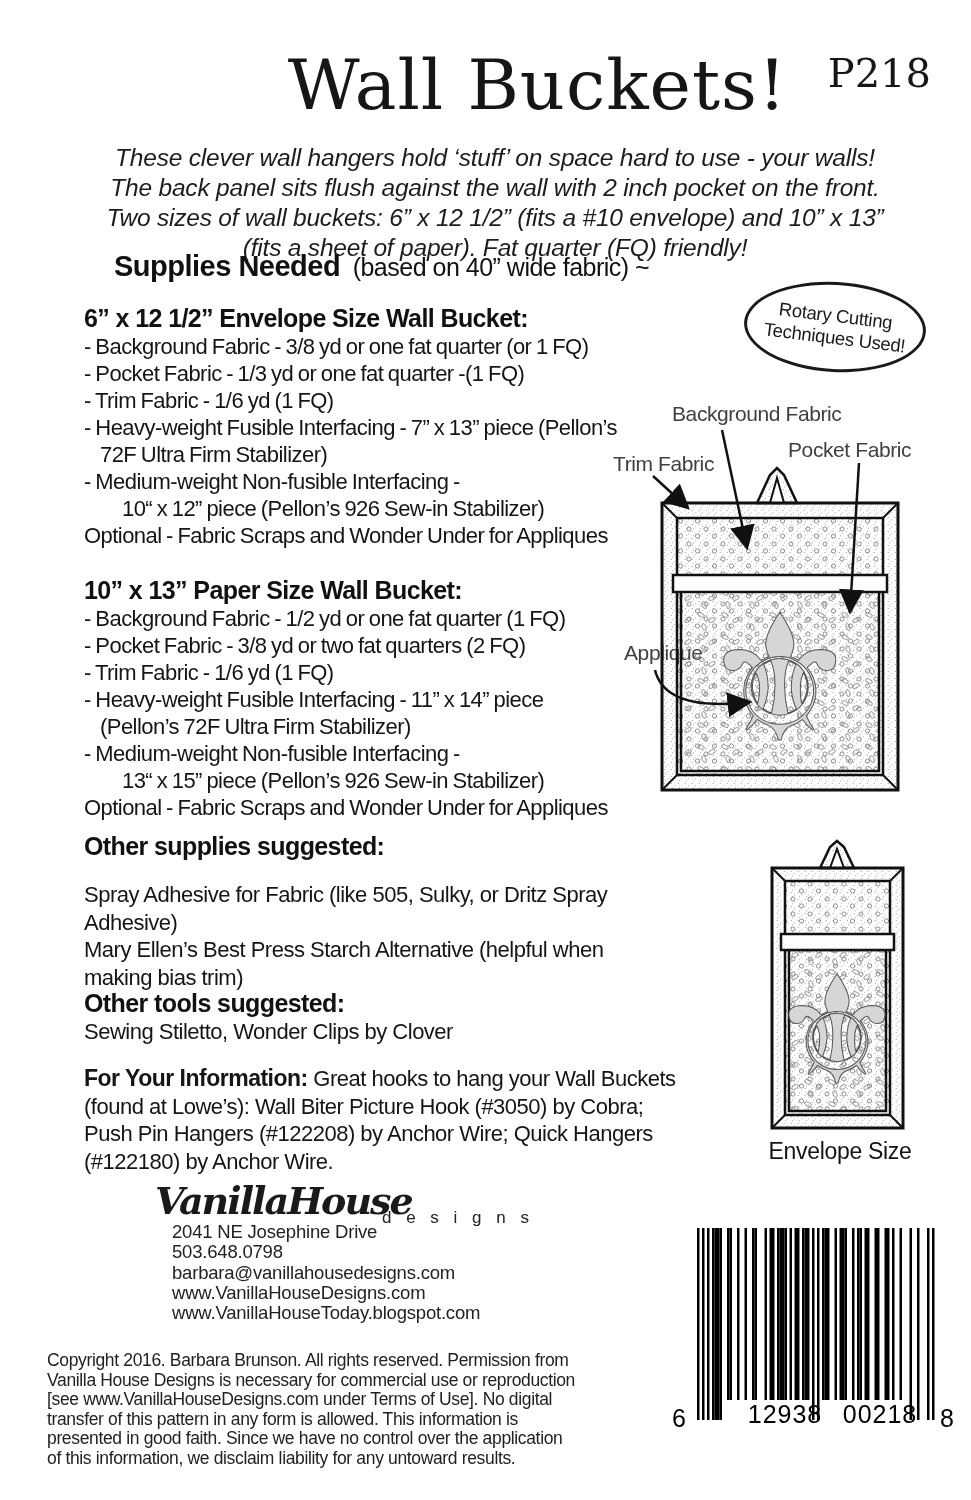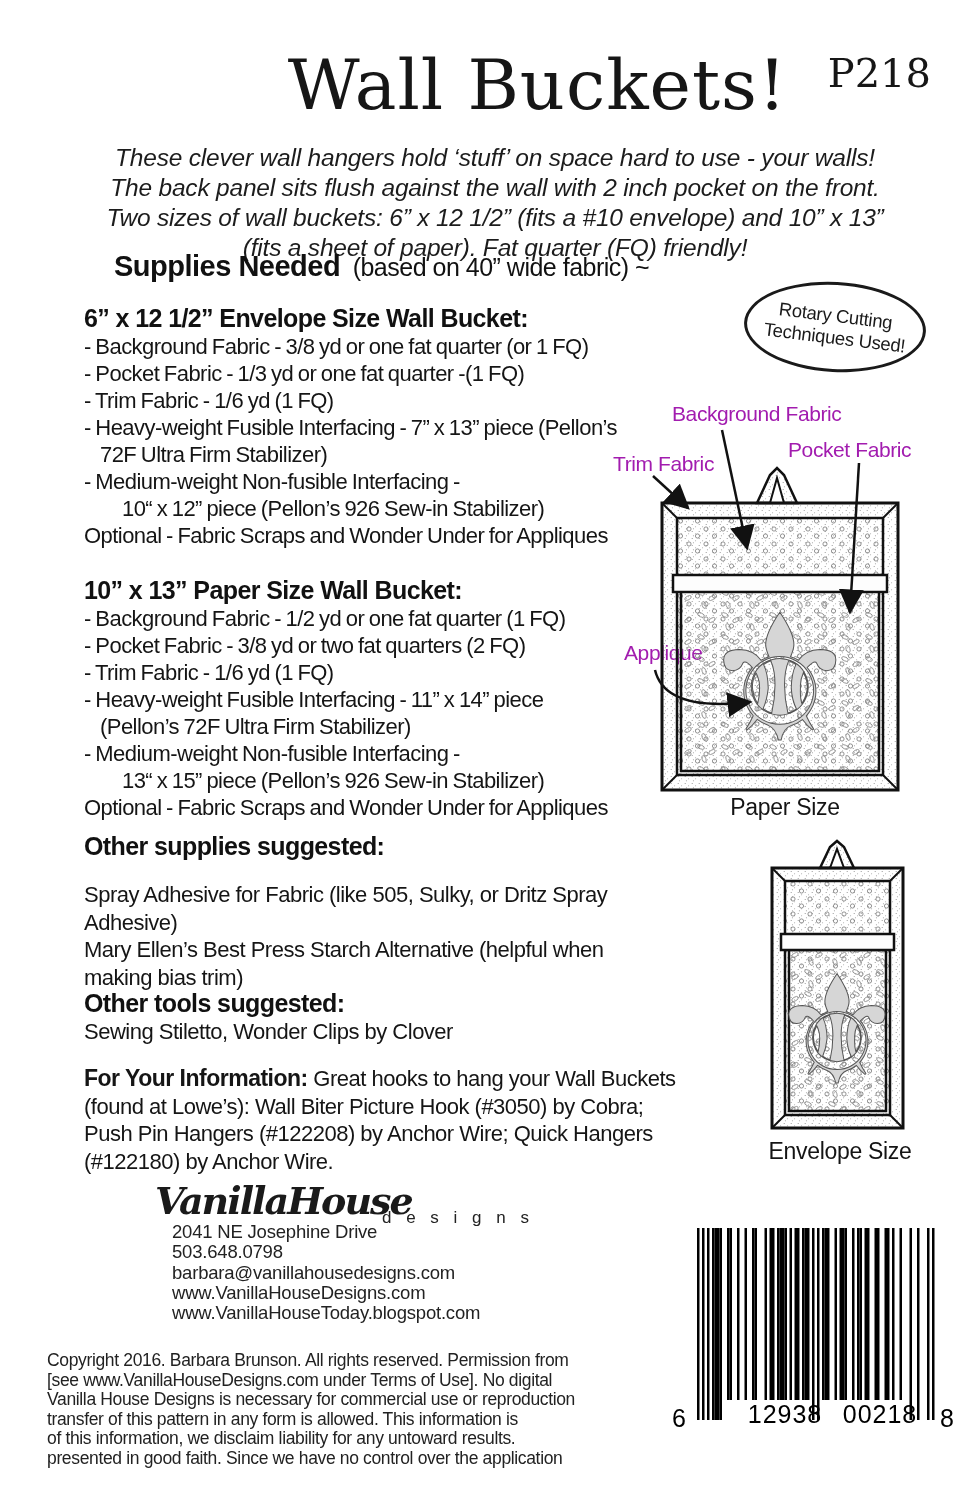--- a/index.html
+++ b/index.html
@@ -20,21 +20,21 @@
   .list{font-size:22px;line-height:27px;letter-spacing:-0.55px;word-spacing:-1px;color:#151515;}
   .ind1{padding-left:16px;}
   .ind2{padding-left:38px;}
   .para{font-size:22px;line-height:27.5px;letter-spacing:-0.5px;color:#151515;}
   .para b{font-size:23px;}
   
   #badge{left:744px;top:282px;width:176px;height:84px;border:3px solid #1a1a1a;border-radius:50%;
          transform:rotate(3deg);display:flex;flex-direction:column;justify-content:center;align-items:center;}
   #badge .bl{font-size:18.5px;letter-spacing:-0.3px;transform:rotate(4deg);line-height:22px;color:#1a1a1a;}
   
-  .dlabel{font-size:21px;letter-spacing:-0.4px;color:#a21caf;}
+  .dlabel{font-size:21px;letter-spacing:-0.4px;color:#404040;}
   .dcaption{font-size:23px;letter-spacing:-0.3px;color:#141414;}
   
   #logo-script{left:155px;top:1178px;font-family:"DejaVu Serif",serif;font-style:italic;font-weight:bold;
                font-size:38px;letter-spacing:-2px;color:#1a1a1a;}
   #logo-word{left:382px;top:1200px;font-size:17px;letter-spacing:5px;color:#222;margin-top:8px;}
   #address{left:172px;top:1222px;font-size:18.5px;line-height:20.3px;letter-spacing:-0.2px;color:#222;}
   
   #copyright{left:47px;top:1351px;width:600px;font-size:17.5px;line-height:19.6px;
              letter-spacing:-0.35px;color:#222;}
   
@@ -107,21 +107,20 @@
 
   <div id="badge" class="abs">
     <div class="bl">Rotary Cutting</div>
     <div class="bl">Techniques Used!</div>
   </div>
 
   <div class="abs dlabel" style="left:672px;top:402px;">Background Fabric</div>
   <div class="abs dlabel" style="left:788px;top:438px;">Pocket Fabric</div>
   <div class="abs dlabel" style="left:613px;top:452px;">Trim Fabric</div>
   <div class="abs dlabel" style="left:624px;top:641px;">Applique</div>
-  <div class="abs dcaption" style="left:660px;top:794px;width:250px;text-align:center;">Paper Size</div>
   <div class="abs dcaption" style="left:760px;top:1138px;width:160px;text-align:center;">Envelope Size</div>
 
   <svg class="abs" style="left:600px;top:390px;" width="360" height="420" viewBox="0 0 360 420">
     <defs>
       <marker id="ah" markerWidth="12" markerHeight="12" refX="9" refY="5" orient="auto">
         <path d="M0,0 L10,5 L0,10 z" fill="#111"></path>
       </marker>
       <pattern id="stipple" width="7" height="7" patternUnits="userSpaceOnUse">
         <circle cx="1.2" cy="1.5" r="0.55" fill="#8a8a8a"></circle>
         <circle cx="4.6" cy="3.8" r="0.5" fill="#9a9a9a"></circle>
@@ -181,25 +180,25 @@
   <div id="address" class="abs">
     <div>2041 NE Josephine Drive</div>
     <div>503.648.0798</div>
     <div>barbara@vanillahousedesigns.com</div>
     <div>www.VanillaHouseDesigns.com</div>
     <div>www.VanillaHouseToday.blogspot.com</div>
   </div>
 
   <div id="copyright" class="abs">
     <div>Copyright 2016. Barbara Brunson. All rights reserved. Permission from</div>
+    <div>Vanilla House Designs is necessary for commercial use or reproduction</div>
     <div>[see www.VanillaHouseDesigns.com under Terms of Use]. No digital</div>
-    <div>Vanilla House Designs is necessary for commercial use or reproduction</div>
     <div>transfer of this pattern in any form is allowed. This information is</div>
+    <div>presented in good faith. Since we have no control over the application</div>
     <div>of this information, we disclaim liability for any untoward results.</div>
-    <div>presented in good faith. Since we have no control over the application</div>
   </div>
 
   <svg id="barcode-svg" class="abs" style="left:697px;top:1228px;" width="238" height="195" viewBox="0 0 238 195">
       <rect x="0.0" y="0" width="2.5" height="192" fill="#000"></rect>
       <rect x="5.0" y="0" width="2.5" height="192" fill="#000"></rect>
       <rect x="10.0" y="0" width="2.5" height="192" fill="#000"></rect>
       <rect x="15.0" y="0" width="2.5" height="192" fill="#000"></rect>
       <rect x="17.5" y="0" width="2.5" height="192" fill="#000"></rect>
       <rect x="20.0" y="0" width="2.5" height="192" fill="#000"></rect>
       <rect x="22.5" y="0" width="2.5" height="192" fill="#000"></rect>

